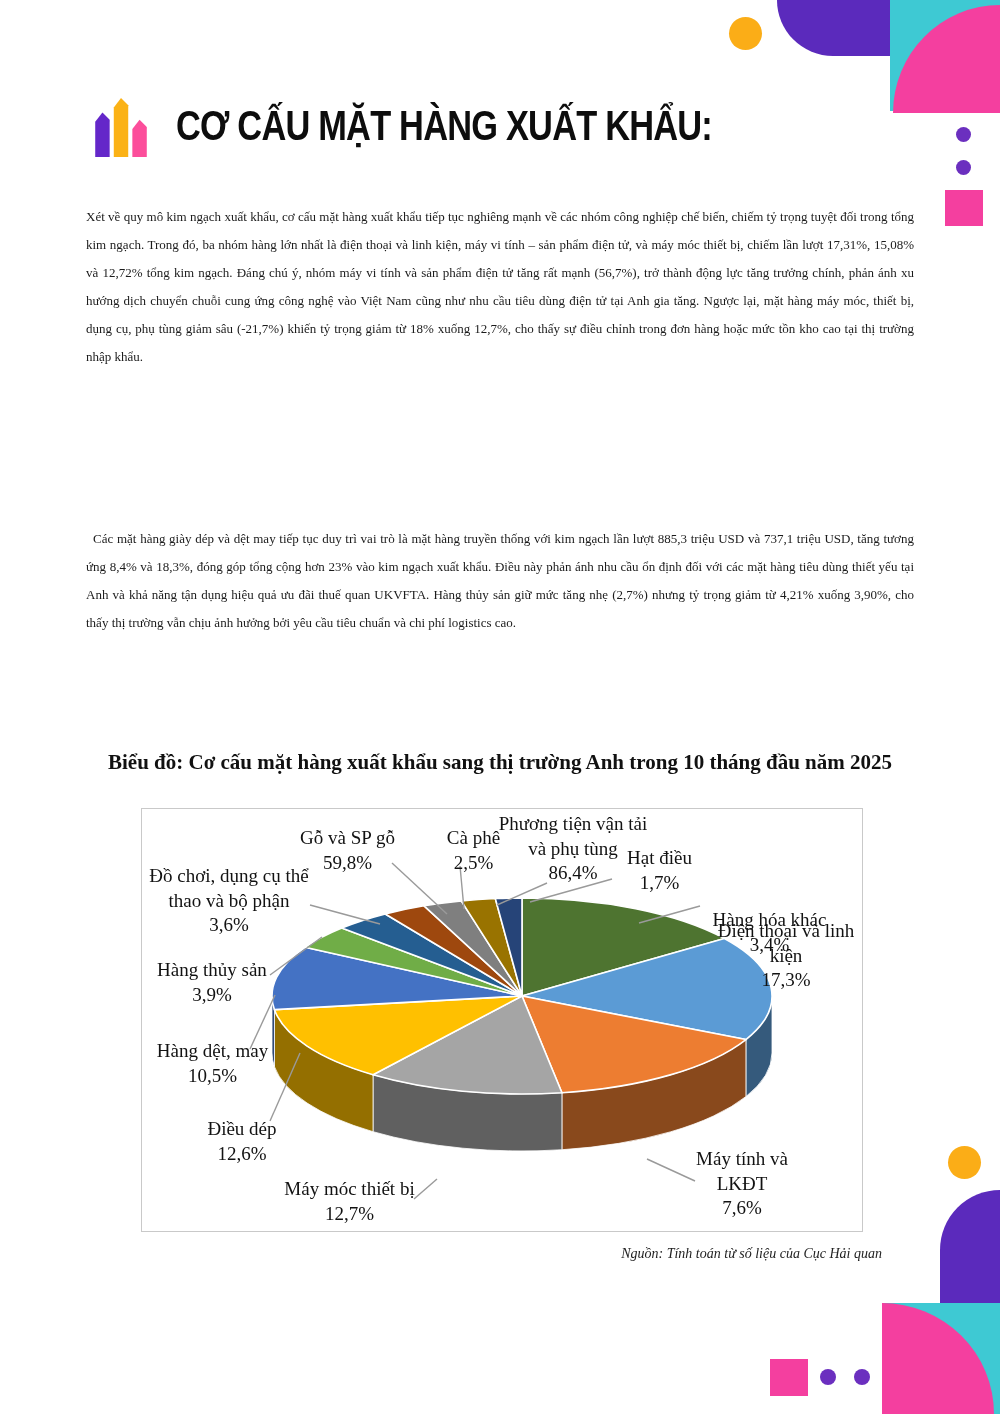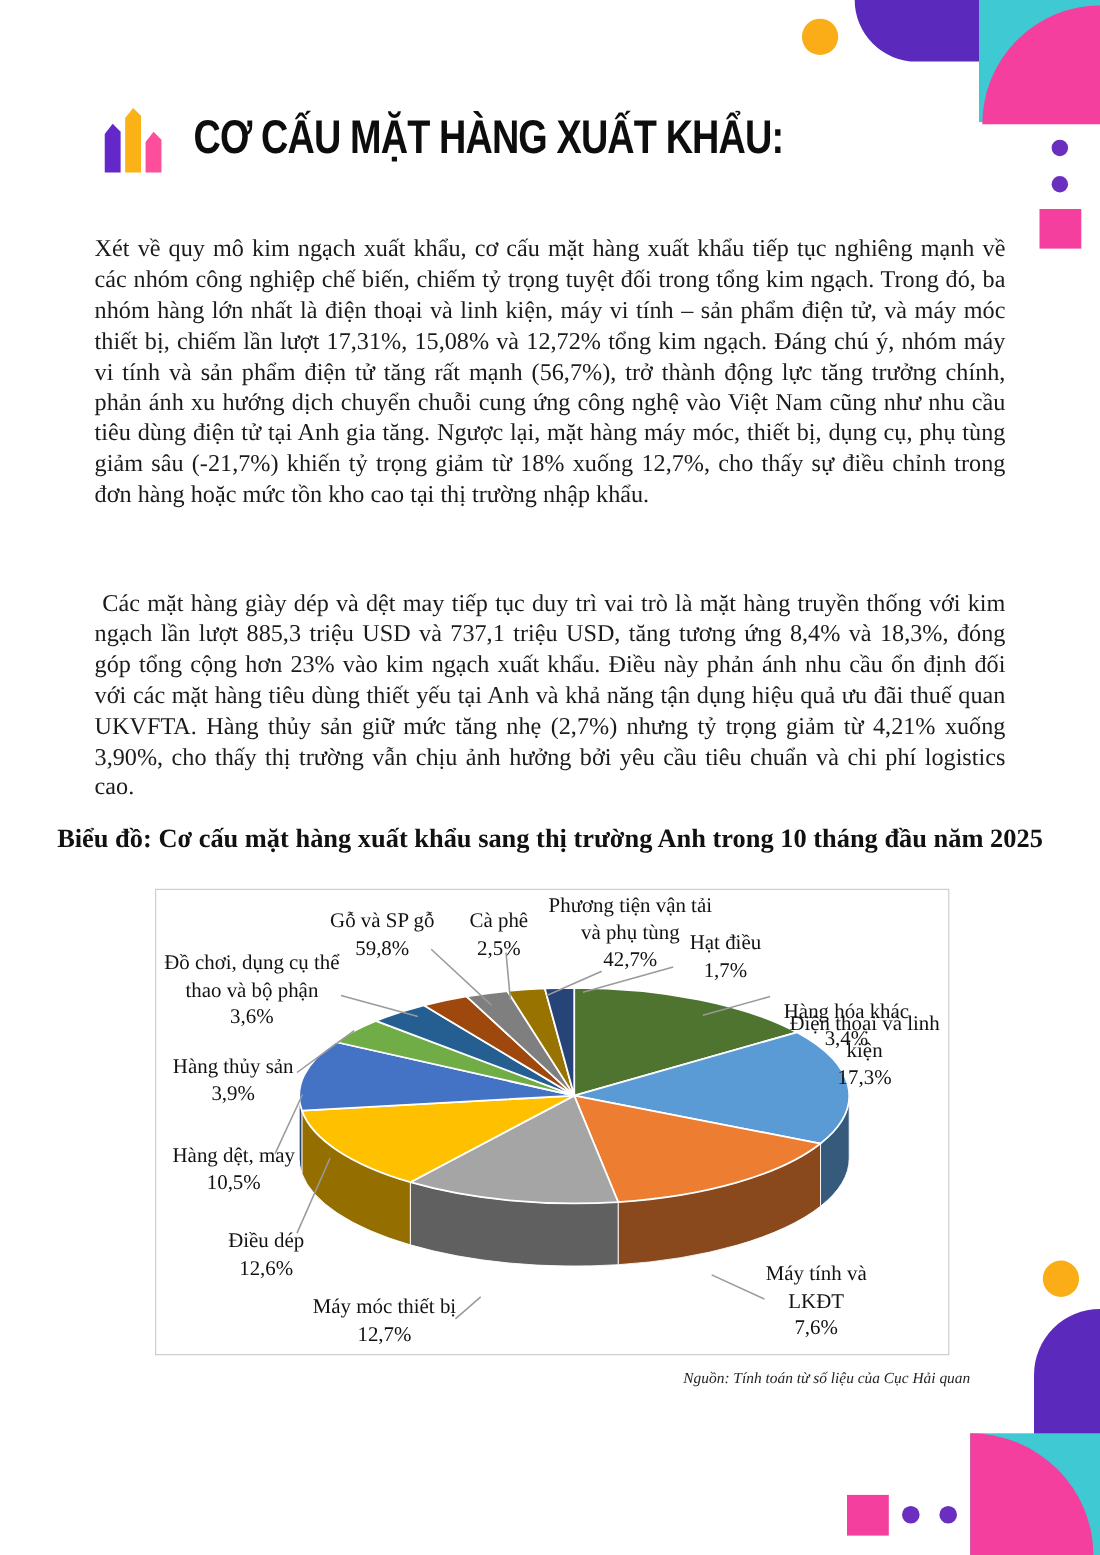--- a/index.html
+++ b/index.html
@@ -15,27 +15,27 @@
   .title-row{position:absolute;left:88px;top:95px;width:820px;height:70px;}
   .title-icon{position:absolute;left:0;top:0;width:66px;height:66px;}
   .page-title{
     position:absolute;left:88px;top:6px;white-space:nowrap;
     font-family:"Liberation Sans", sans-serif;font-weight:900;font-size:43px;
     letter-spacing:-1px;color:#0d0d0d;transform:scaleX(0.8);transform-origin:left center;
   }
   
   .body-par{
     position:absolute;left:86px;width:828px;
-    font-size:22px;line-height:27.9px;text-align:justify;color:#1b1b1b;
+    font-size:13px;line-height:27.9px;text-align:justify;color:#1b1b1b;
   }
   .par1{top:190px;}
   .par2{top:512px;text-indent:7px;}
   .chart-caption{
     position:absolute;left:0;top:750px;width:1000px;text-align:center;
-    font-weight:bold;font-size:24px;color:#111;
+    font-weight:bold;font-size:21px;color:#111;
   }
   
   .chart-box{
     position:absolute;left:141px;top:808px;width:722px;height:424px;
     background:#ffffff;border:1px solid #c9c9c9;box-sizing:border-box;
   }
   .chart-box svg{position:absolute;left:0;top:0;}
   .pie-label{
     position:absolute;text-align:center;font-size:19px;line-height:1.3;color:#121212;
   }
@@ -133,27 +133,27 @@
         <span>3,9%</span>
       </div>
       <div class="pie-label" style="left: 3px; top: 55px; width: 168px;">
         <span>Đồ chơi, dụng cụ thể thao và bộ phận</span>
         <span>3,6%</span>
       </div>
       <div class="pie-label" style="left: 138px; top: 17px; width: 135px;">
         <span>Gỗ và SP gỗ</span>
         <span>59,8%</span>
       </div>
-      <div class="pie-label" style="left: 264px; top: 17px; width: 95px; font-family: Liberation Serif, serif;">
+      <div class="pie-label" style="left: 284px; top: 17px; width: 95px; font-family: Liberation Serif, serif;">
         <span>Cà phê</span>
         <span>2,5%</span>
       </div>
       <div class="pie-label" style="left: 350px; top: 3px; width: 162px;">
         <span>Phương tiện vận tải và phụ tùng</span>
-        <span>42,7%</span>
+        <span>86,4%</span>
       </div>
       <div class="pie-label" style="left: 465px; top: 37px; width: 105px;">
         <span>Hạt điều</span>
         <span>1,7%</span>
       </div>
     </div>
 
   <div class="source-note">Nguồn: Tính toán từ số liệu của Cục Hải quan</div>
 
   <div class="deco circle" style="left:948px;top:1146px;width:33px;height:33px;background:#FBAD17;"></div>

